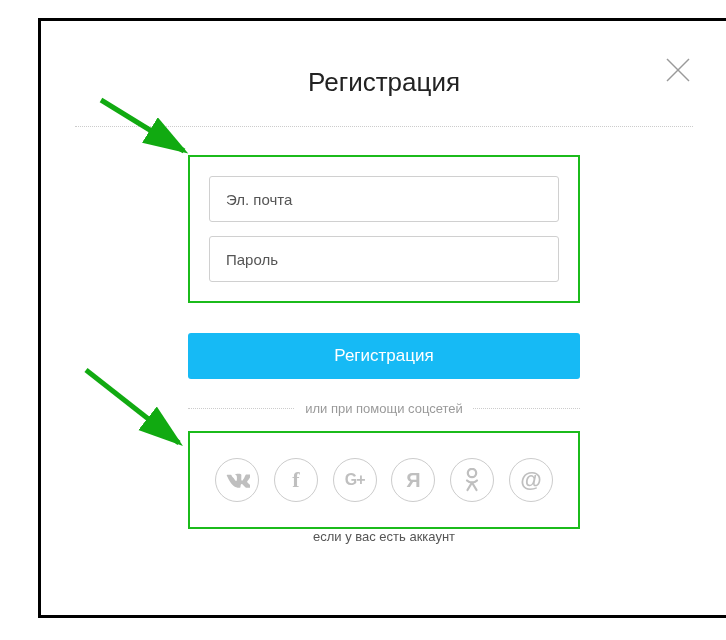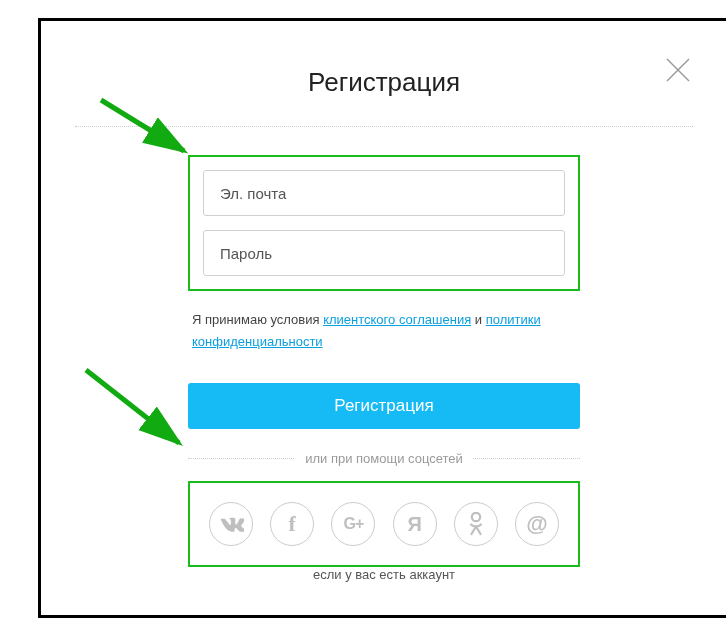--- a/index.html
+++ b/index.html
@@ -30,21 +30,21 @@
     border: none;
     border-top: 1px dotted #ccc;
     margin: 0 34px;
   }
   .form-wrap {
     width: 392px;
     margin: 28px auto 0 auto;
   }
   .highlight {
     border: 2px solid #1bbb1b;
-    padding: 13px;
+    padding: 19px;
   }
   .field {
     width: 100%;
     height: 46px;
     border: 1px solid #d0d0d0;
     border-radius: 3px;
     padding: 0 16px;
     font-size: 15px;
     color: #333;
     outline: none;
@@ -142,23 +142,20 @@
   <div class="title">Регистрация</div>
   <hr class="hr">
 
   <div class="form-wrap">
 
     <div class="highlight">
       <input class="field" type="text" placeholder="Эл. почта" style="">
       <input class="field" type="password" placeholder="Пароль" style="">
     </div>
 
-    <div class="terms">
-      <span>Я принимаю условия </span><a href="#">клиентского соглашения</a><span> и </span><a href="#">политики конфиденциальности</a>
-    </div>
 
     <button class="register-btn">Регистрация</button>
 
     <div class="divider">
       <span>или при помощи соцсетей</span>
     </div>
 
     <div class="highlight">
       <div class="social-row">
         <div class="social-btn">

